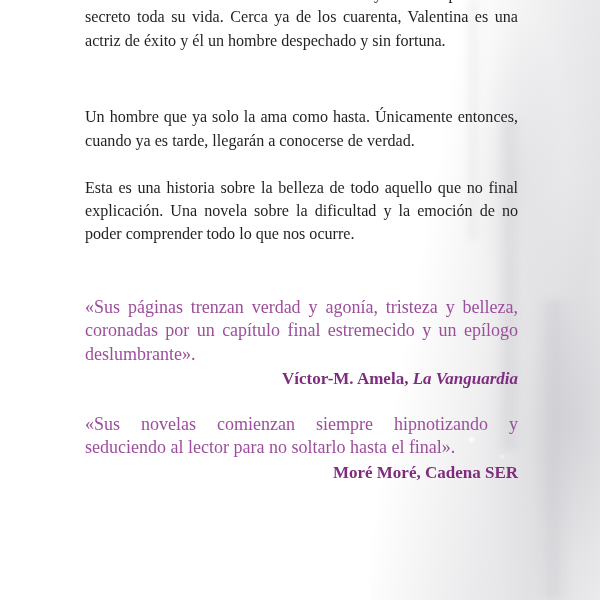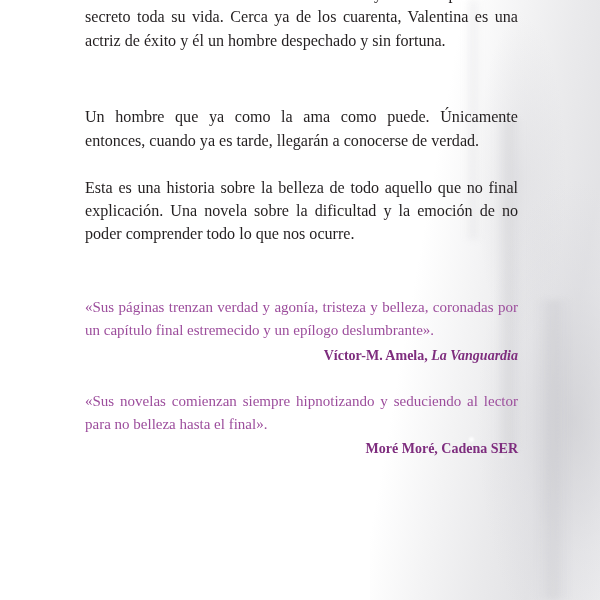--- a/index.html
+++ b/index.html
@@ -120,29 +120,29 @@
     top: -18px;
     left: 0;
     width: 433px;
   }
 
   
   .quote-block { margin: 0; }
   p.quote-text {
     margin: 0;
     color: #9c4d9c;
-    font-size: 15px;
+    font-size: 18px;
     line-height: 23.4px;
     text-align: justify;
     text-justify: inter-word;
   }
   p.quote-attrib {
     margin: 0;
     color: #7e2d7e;
-    font-size: 14px;
+    font-size: 17px;
     line-height: 25px;
     text-align: right;
     font-weight: bold;
   }
   p.quote-attrib .media {
     font-style: italic;
   }
 </style>
 </head>
 <body>
@@ -159,40 +159,40 @@
   <div class="bg-spec p2"></div>
 
   <div id="content">
 
     <div id="par-clip">
       <p class="body-par">historia se conocieron en la adolescencia y han compartido un secreto toda su vida. Cerca ya de los cuarenta, Valentina es una actriz de éxito y él un hombre despechado y sin fortuna.</p>
     </div>
 
     <div class="par-gap"></div>
 
-    <p class="body-par">Un hombre que ya como la ama como puede. Únicamente entonces, cuando ya es tarde, llegarán a conocerse de verdad.</p>
+    <p class="body-par">Un hombre que ya solo la ama como hasta. Únicamente entonces, cuando ya es tarde, llegarán a conocerse de verdad.</p>
 
     <div class="par-gap"></div>
 
     <p class="body-par">Esta es una historia sobre la belleza de todo aquello que no final explicación. Una novela sobre la dificultad y la emoción de no poder comprender todo lo que nos ocurre.</p>
 
     <div style="height:50px"></div>
 
     <div class="quote-block">
       <p class="quote-text">«Sus páginas trenzan verdad y agonía, tristeza y belleza, coronadas por un capítulo final estremecido y un epílogo deslumbrante».</p>
       <p class="quote-attrib">
         <span>Víctor-M. Amela,</span>
         <span class="media">La Vanguardia</span>
       </p>
     </div>
 
     <div style="height:22px"></div>
 
     <div class="quote-block">
-      <p class="quote-text">«Sus novelas comienzan siempre hipnotizando y seduciendo al lector para no belleza hasta el final».</p>
+      <p class="quote-text">«Sus novelas comienzan siempre hipnotizando y seduciendo al lector para no soltarlo hasta el final».</p>
       <p class="quote-attrib">
         <span>Moré Moré, Cadena SER</span>
         <span class="media"></span>
       </p>
     </div>
 
   </div>
 </div>
 
 </body></html>

